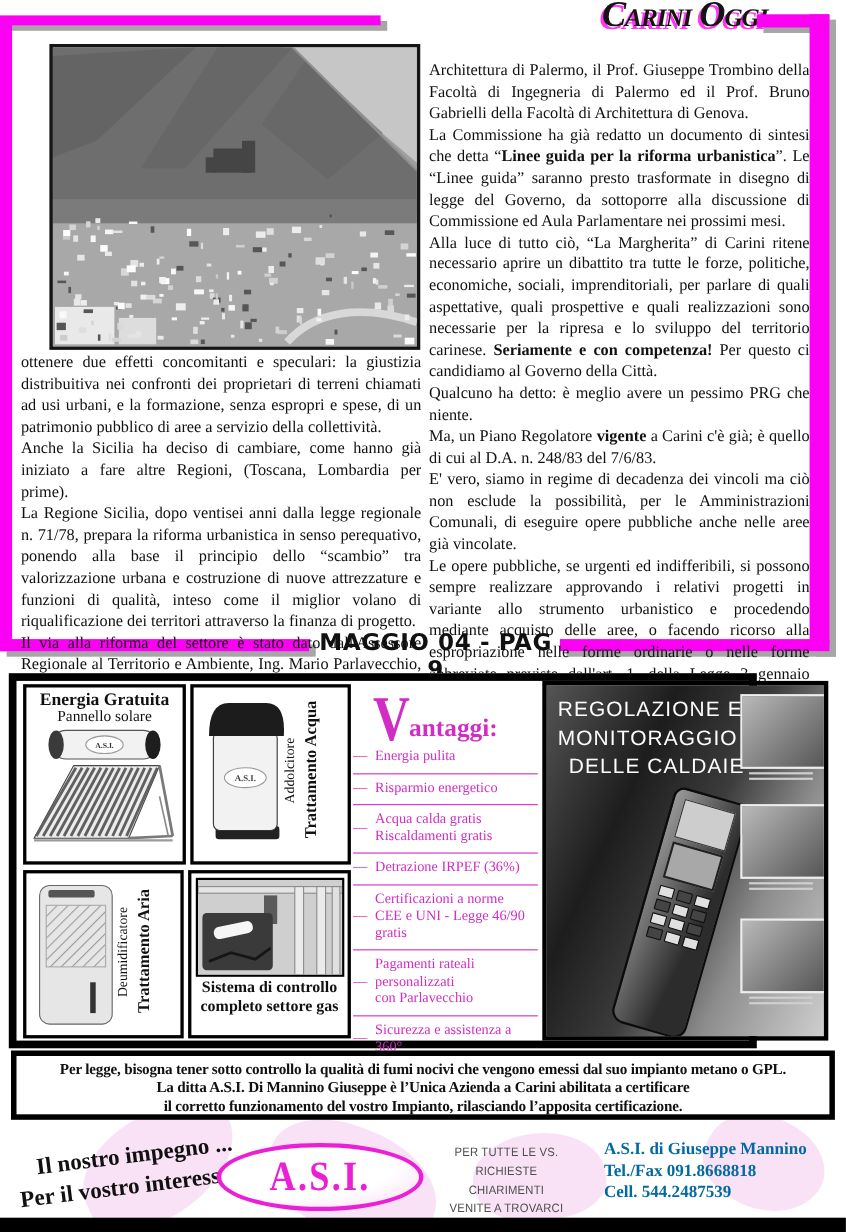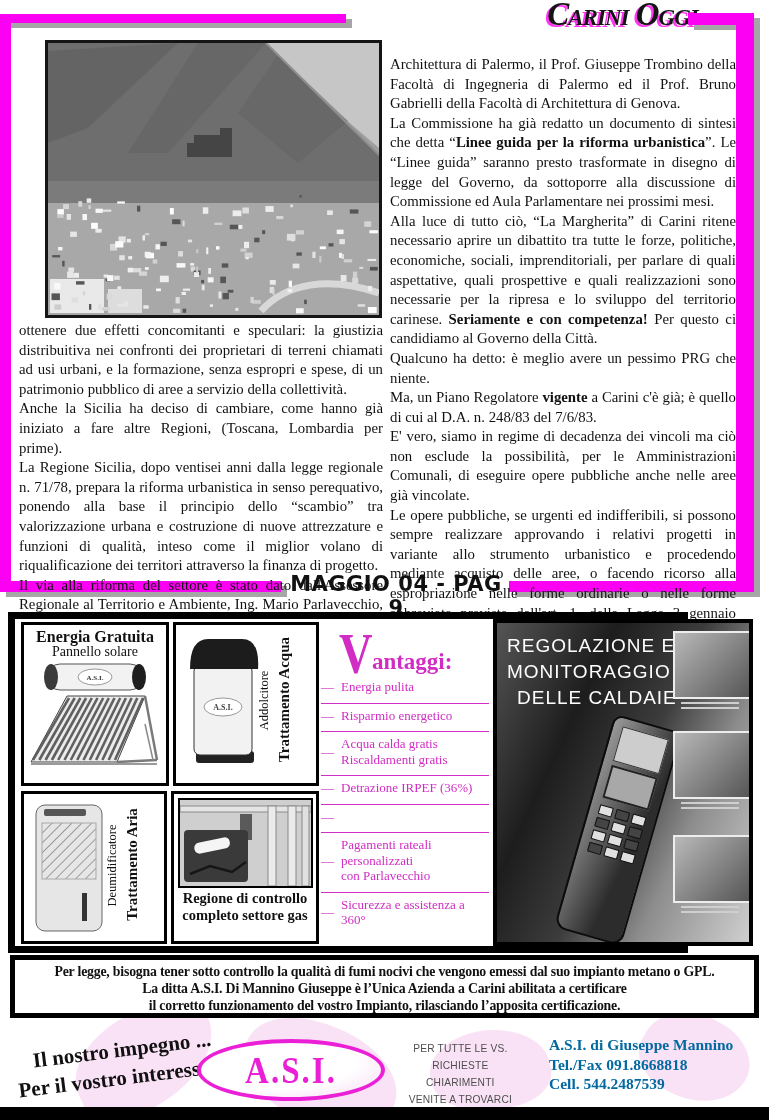--- a/index.html
+++ b/index.html
@@ -366,21 +366,21 @@
         <rect x="0" y="6" width="131" height="6" fill="#e4e4e4" stroke="#8a8a8a"></rect>
         <rect x="88" y="6" width="8" height="80" fill="#ebebeb" stroke="#8a8a8a"></rect>
         <rect x="108" y="6" width="8" height="80" fill="#ebebeb" stroke="#8a8a8a"></rect>
         <rect x="122" y="6" width="7" height="80" fill="#e0e0e0" stroke="#8a8a8a"></rect>
         <rect x="60" y="14" width="12" height="26" fill="#5a5a5a"></rect>
         <line x1="66" y1="40" x2="66" y2="58" stroke="#333" stroke-width="2"></line>
         <rect x="4" y="30" width="64" height="52" rx="4" fill="#3a3a3a"></rect>
         <rect x="14" y="40" width="36" height="11" rx="5" fill="#f5f5f5" transform="rotate(-12 32 45)"></rect>
         <polyline points="10,74 30,66 52,72 66,62" stroke="#161616" stroke-width="2.5" fill="none"></polyline>
       </svg>
-      <div class="gas-cap">Regione di controllo</div>
+      <div class="gas-cap">Sistema di controllo</div>
       <div class="gas-cap">completo settore gas</div>
     </div>
 
     <div class="vant">
       <div class="vant-title">
         <span class="vant-v">V</span>
           <span class="vant-rest">antaggi:</span>
       </div>
       <div class="v-item">
         <span class="v-dash">—</span>
@@ -400,20 +400,24 @@
         </div>
       </div>
       <div class="v-sep"></div>
       <div class="v-item">
         <span class="v-dash">—</span>
         <div>Detrazione IRPEF (36%)</div>
       </div>
       <div class="v-sep"></div>
       <div class="v-item">
         <span class="v-dash">—</span>
+        <div>
+          <div>Certificazioni a norme</div>
+          <div>CEE e UNI - Legge 46/90 gratis</div>
+        </div>
       </div>
       <div class="v-sep"></div>
       <div class="v-item">
         <span class="v-dash">—</span>
         <div>
           <div>Pagamenti rateali personalizzati</div>
           <div>con Parlavecchio</div>
         </div>
       </div>
       <div class="v-sep"></div>

